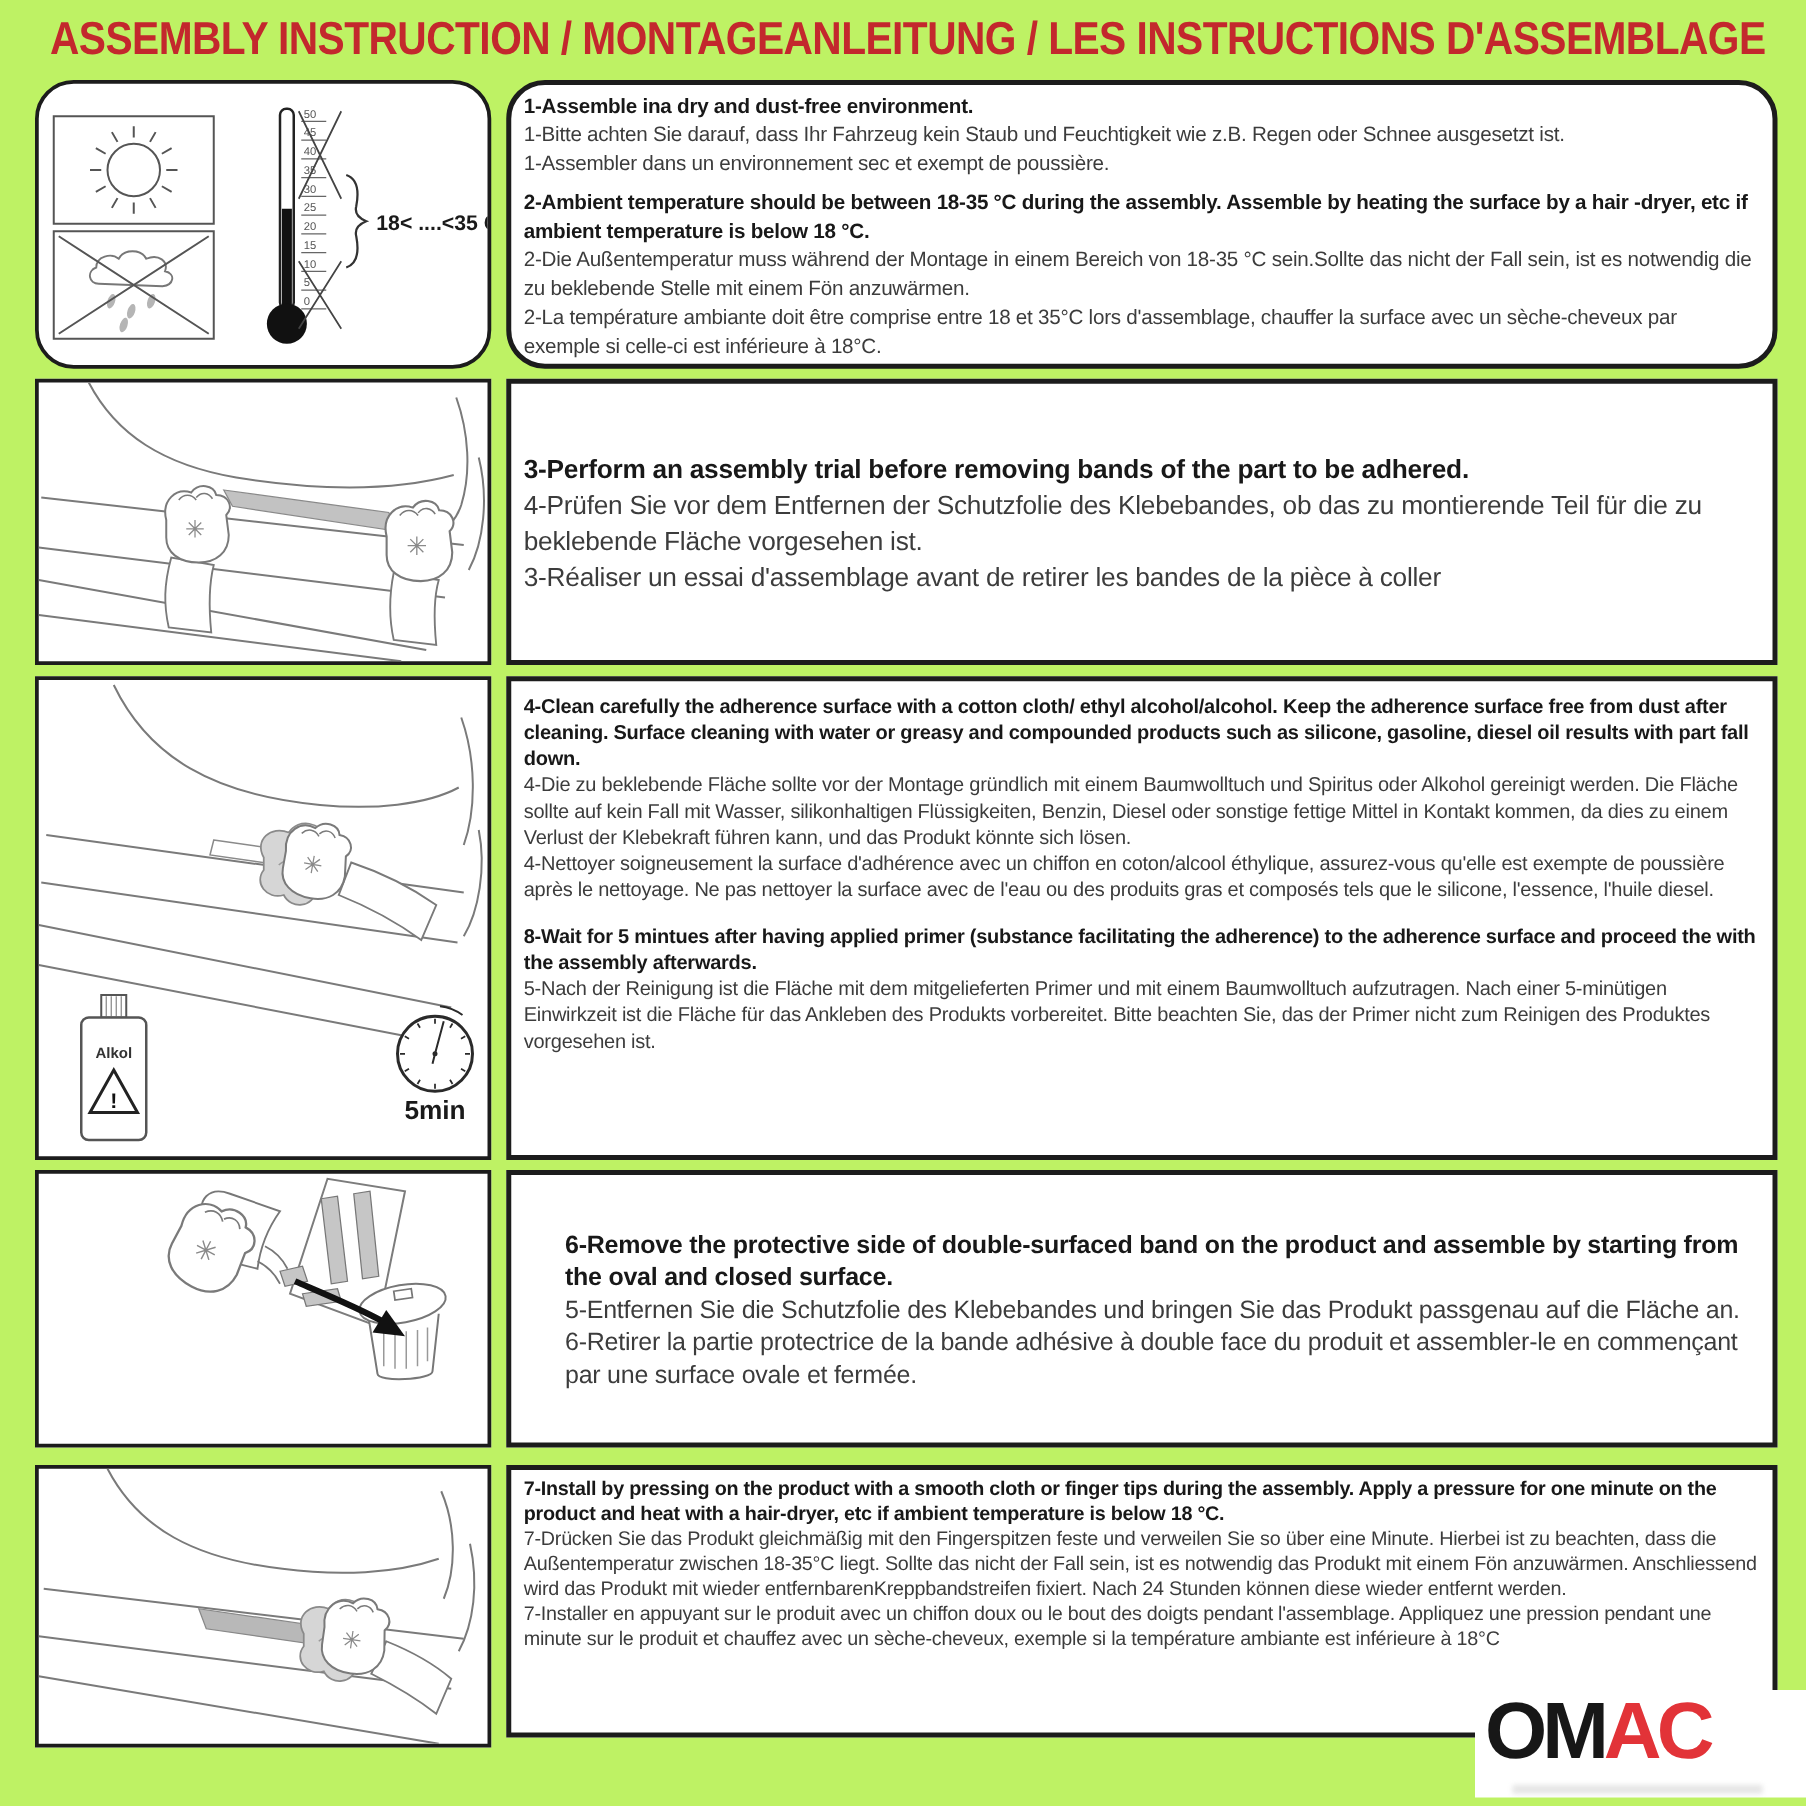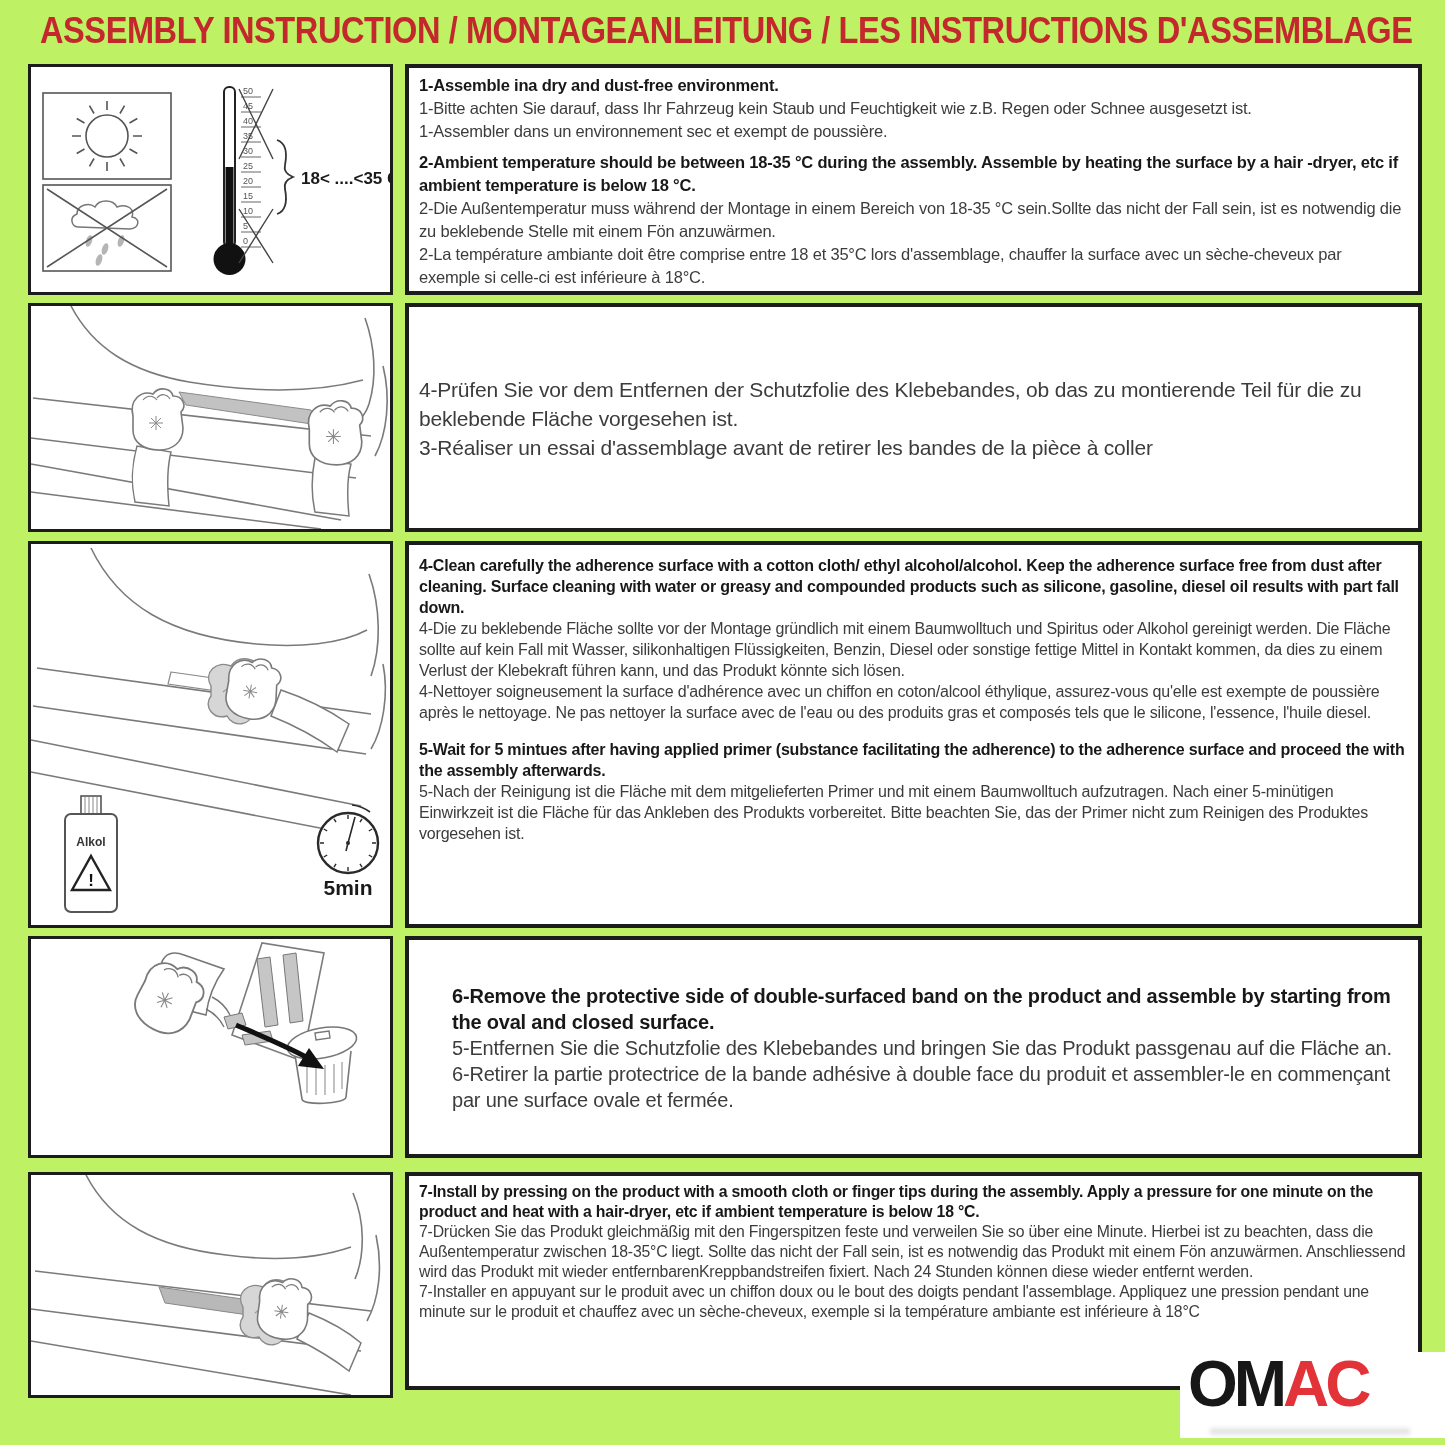--- a/index.html
+++ b/index.html
@@ -5,21 +5,21 @@
   html,body{margin:0;padding:0;background:#ffffff;}
   #page{position:relative;width:1445px;height:1445px;background:#bef264;
         font-family:"Liberation Sans",sans-serif;overflow:hidden;}
   .title{position:absolute;left:40px;top:10px;font-size:37px;font-weight:bold;
          color:#c3282d;white-space:nowrap;letter-spacing:-0.5px;
          transform:scaleX(0.88);transform-origin:left center;}
   .box{position:absolute;background:#fff;box-sizing:border-box;}
   .illus{left:28px;width:365px;border:3px solid #1c1c1c;}
   .textbox{left:405px;width:1017px;border:4px solid #1c1c1c;overflow:hidden;
            padding:6px 12px 4px 10px;color:#3a3a3a;}
-  .r1{top:64px;height:231px;}
+  .r1{top:64px;height:231px;border-radius:31px;}
   .r2{top:303px;height:229px;}
   .r3{top:541px;height:387px;}
   .r4{top:936px;height:222px;padding-left:43px;}
   .r5{top:1172px;height:226px;}
   .r5t{top:1172px;height:218px;}
   p{margin:0;}
   .en{font-weight:bold;color:#181818;}
   .de,.fr{font-weight:normal;color:#3c3c3c;}
   .small p{font-size:16.5px;line-height:23px;letter-spacing:-0.2px;}
   .tiny p{font-size:16px;line-height:21px;letter-spacing:-0.2px;}
@@ -133,20 +133,21 @@
         <use href="#hand" transform="translate(96,86)"></use>
       </g>
       <g>
         <path d="M284,152 C280,172 280,188 284,206 L318,210 C316,190 316,172 320,158 Z" fill="#fff" stroke="#7a7a7a" stroke-width="1.5"></path>
         <use href="#hand" transform="translate(272,98) scale(1.05)"></use>
       </g>
     </svg>
   </div>
 
   <div class="box textbox big vcenter r2">
+    <p class="en">3-Perform an assembly trial before removing bands of the part to be adhered.</p>
     <p class="de">4-Prüfen Sie vor dem Entfernen der Schutzfolie des Klebebandes, ob das zu montierende Teil für die zu beklebende Fläche vorgesehen ist.</p>
     <p class="fr">3-Réaliser un essai d'assemblage avant de retirer les bandes de la pièce à coller</p>
   </div>
 
   <div class="box illus r3">
     <svg viewBox="0 0 359 381" width="359" height="381">
       <g fill="none" stroke="#7a7a7a" stroke-width="1.6">
         <path d="M60,4 C88,62 140,92 225,100 C268,104 310,100 336,86"></path>
         <path d="M338,30 C350,64 350,104 340,132"></path>
         <path d="M352,120 C358,150 352,185 340,205"></path>
@@ -180,21 +181,21 @@
         <text x="0" y="52" text-anchor="middle" font-size="21" font-weight="bold" fill="#1a1a1a">5min</text>
       </g>
     </svg>
   </div>
 
   <div class="box textbox tiny r3" style="padding-top:10px;">
     <p class="en">4-Clean carefully the adherence surface with a cotton cloth/ ethyl alcohol/alcohol. Keep the adherence surface free from dust after cleaning. Surface cleaning with water or greasy and compounded products such as silicone, gasoline, diesel oil results with part fall down.</p>
     <p class="de">4-Die zu beklebende Fläche sollte vor der Montage gründlich mit einem Baumwolltuch und Spiritus oder Alkohol gereinigt werden. Die Fläche sollte auf kein Fall mit Wasser, silikonhaltigen Flüssigkeiten, Benzin, Diesel oder sonstige fettige Mittel in Kontakt kommen, da dies zu einem Verlust der Klebekraft führen kann, und das Produkt könnte sich lösen.</p>
     <p class="fr">4-Nettoyer soigneusement la surface d'adhérence avec un chiffon en coton/alcool éthylique, assurez-vous qu'elle est exempte de poussière après le nettoyage. Ne pas nettoyer la surface avec de l'eau ou des produits gras et composés tels que le silicone, l'essence, l'huile diesel.</p>
     <div class="gap18"></div>
-    <p class="en">5-Wait for 5 mintues after having applied primer (substance facilitating the adherence) to the adherence surface and proceed the with the assembly afterwards.</p>
+    <p class="en">8-Wait for 5 mintues after having applied primer (substance facilitating the adherence) to the adherence surface and proceed the with the assembly afterwards.</p>
     <p class="de">5-Nach der Reinigung ist die Fläche mit dem mitgelieferten Primer und mit einem Baumwolltuch aufzutragen. Nach einer 5-minütigen Einwirkzeit ist die Fläche für das Ankleben des Produkts vorbereitet. Bitte beachten Sie, das der Primer nicht zum Reinigen des Produktes vorgesehen ist.</p>
   </div>
 
   <div class="box illus r4">
     <svg viewBox="0 0 359 216" width="359" height="216">
       <polygon points="158,96 188,4 250,14 228,122" fill="#fff" stroke="#7c7c7c" stroke-width="1.6"></polygon>
       <polygon points="183,20 196,18 204,86 191,88" fill="#c6c6c6" stroke="#777" stroke-width="1"></polygon>
       <polygon points="209,16 222,14 229,82 216,84" fill="#c6c6c6" stroke="#777" stroke-width="1"></polygon>
       <polygon points="150,78 168,74 172,86 154,90" fill="#c6c6c6" stroke="#777" stroke-width="1"></polygon>
       <polygon points="168,96 196,92 199,102 171,106" fill="#c6c6c6" stroke="#777" stroke-width="1"></polygon>

